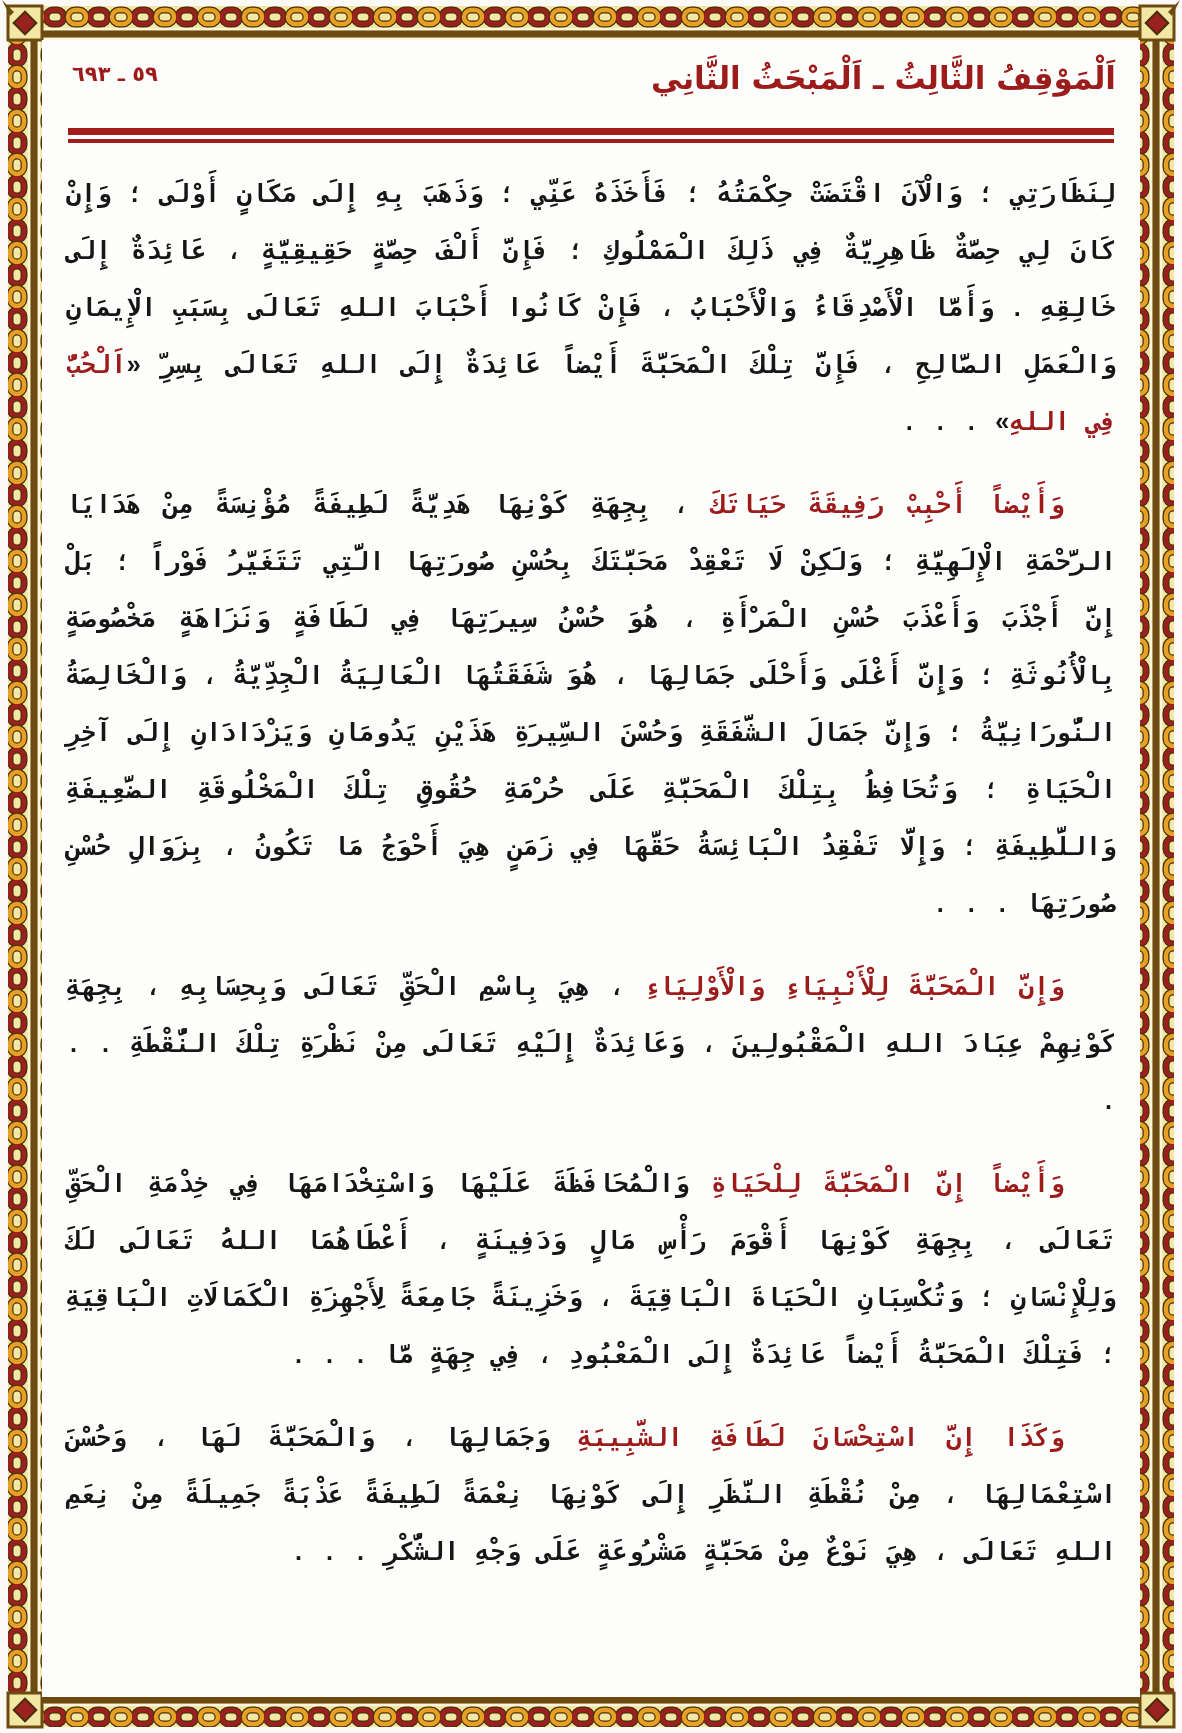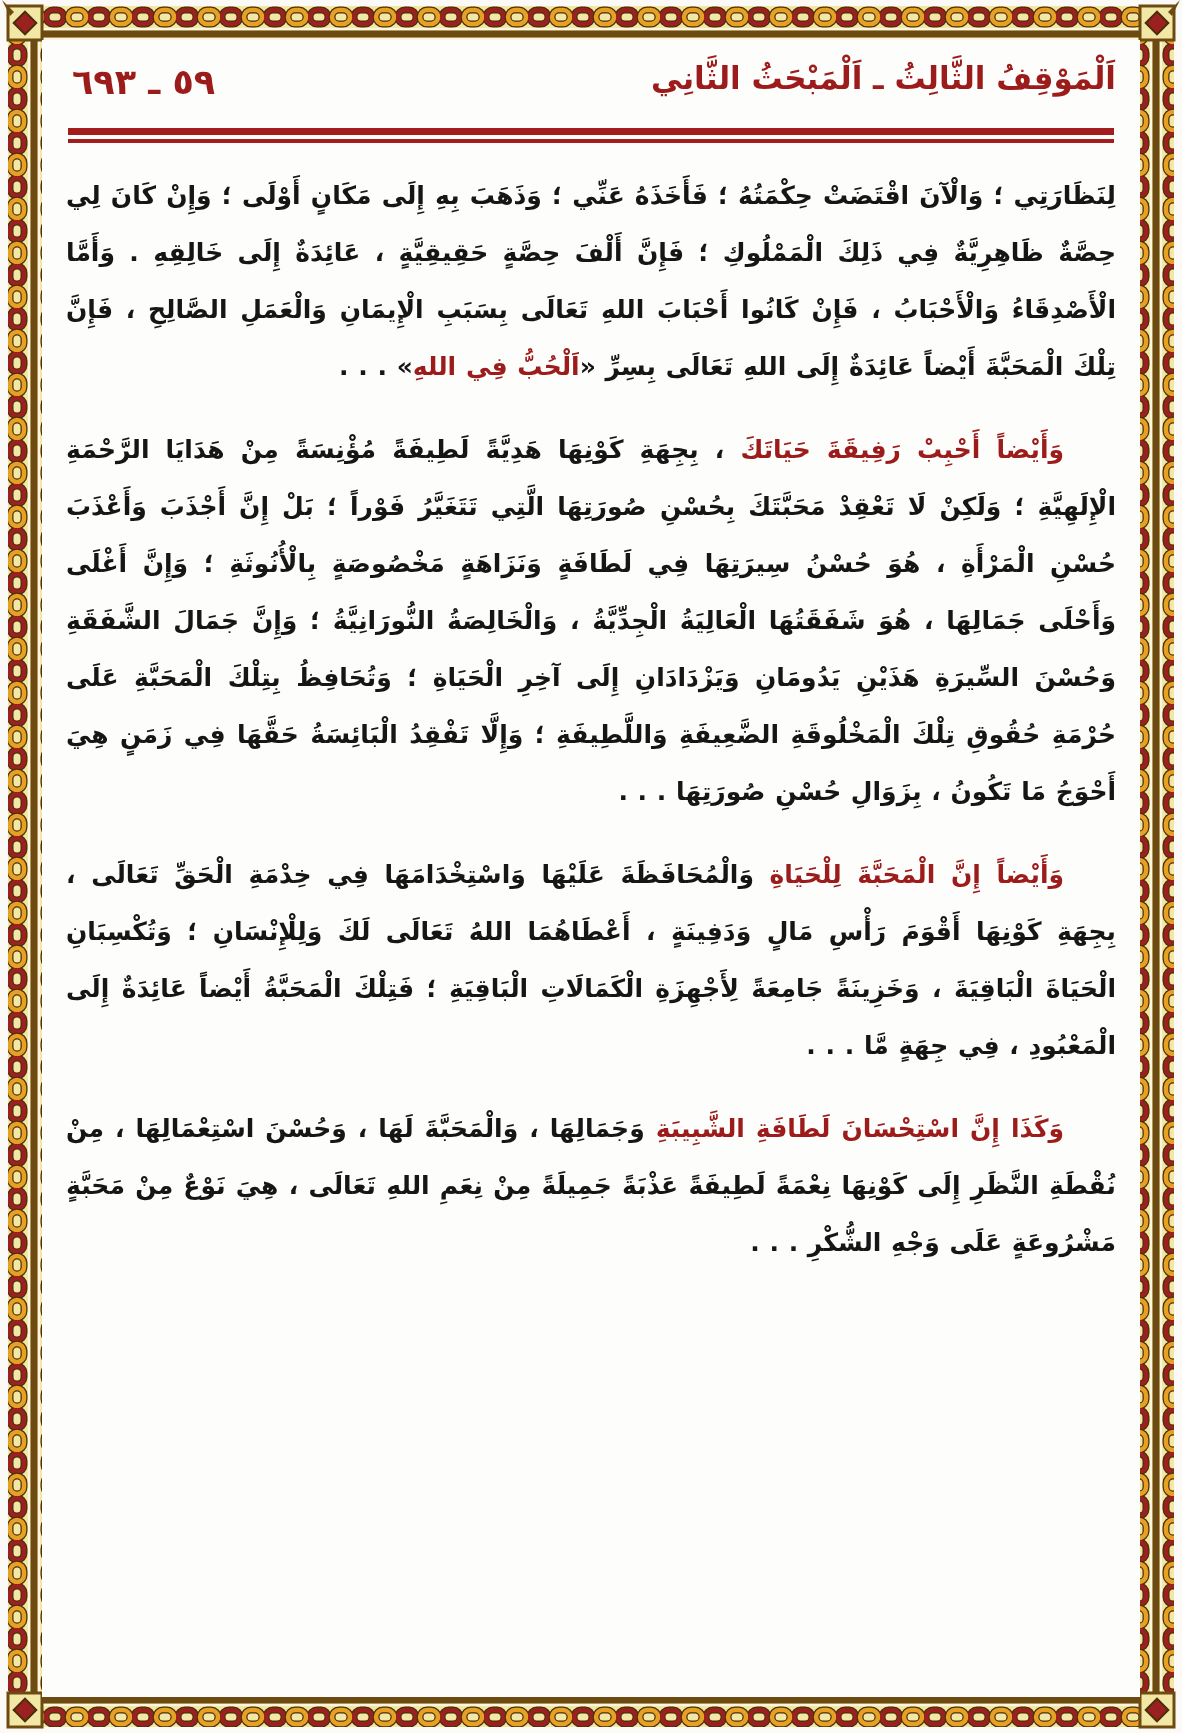--- a/index.html
+++ b/index.html
@@ -23,37 +23,37 @@
   .page-title{
     position:absolute;right:0;left:0;top:6px;
     text-align:right;
     color:#9c1b1b;
     font-size:31px;font-weight:bold;
     letter-spacing:0px;
   }
   .page-number{
     position:absolute;left:6px;top:8px;
     color:#9c1b1b;
-    font-size:35px;font-weight:bold;
+    font-size:21px;font-weight:bold;
     direction:rtl;
   }
   .double-rule{margin:10px 2px 0 2px;}
   .double-rule .r1{height:7px;background:#a31d1d;}
   .double-rule .r2{height:4px;background:#a31d1d;margin-top:4px;}
   .body-text{
     margin-top:24px;
     color:#161616;
     font-size:25px;
     font-weight:bold;
     line-height:57px;
     text-align:justify;
     text-align-last:right;
     word-spacing:1px;
   }
-  .para{margin:0 0 26px 0;}
+  .para{margin:0 0 26px 0;font-family:Liberation Mono, monospace;}
   .para.indent{text-indent:52px;}
   .lead-red,.red{color:#9c1b1b;}
 </style>
 </head>
 <body>
 
 <div class="page">
 
   <svg class="frame-svg" viewBox="0 0 1182 1733" xmlns="http://www.w3.org/2000/svg">
     <defs>
@@ -125,20 +125,21 @@
       <div class="r1"></div>
       <div class="r2"></div>
     </div>
 
     <div class="body-text">
 
       <p class="para"><span>لِنَظَارَتِي ؛ وَالْآنَ اقْتَضَتْ حِكْمَتُهُ ؛ فَأَخَذَهُ عَنِّي ؛ وَذَهَبَ بِهِ إِلَى مَكَانٍ أَوْلَى ؛ وَإِنْ كَانَ لِي حِصَّةٌ ظَاهِرِيَّةٌ فِي ذَلِكَ الْمَمْلُوكِ ؛ فَإِنَّ أَلْفَ حِصَّةٍ حَقِيقِيَّةٍ ، عَائِدَةٌ إِلَى خَالِقِهِ . وَأَمَّا الْأَصْدِقَاءُ وَالْأَحْبَابُ ، فَإِنْ كَانُوا أَحْبَابَ اللهِ تَعَالَى بِسَبَبِ الْإِيمَانِ وَالْعَمَلِ الصَّالِحِ ، فَإِنَّ تِلْكَ الْمَحَبَّةَ أَيْضاً عَائِدَةٌ إِلَى اللهِ تَعَالَى بِسِرِّ «</span><span class="red">اَلْحُبُّ فِي اللهِ</span><span>» . . .</span></p>
 
       <p class="para indent"><span class="lead-red">وَأَيْضاً أَحْبِبْ رَفِيقَةَ حَيَاتَكَ</span><span> ، بِجِهَةِ كَوْنِهَا هَدِيَّةً لَطِيفَةً مُؤْنِسَةً مِنْ هَدَايَا الرَّحْمَةِ الْإِلَهِيَّةِ ؛ وَلَكِنْ لَا تَعْقِدْ مَحَبَّتَكَ بِحُسْنِ صُورَتِهَا الَّتِي تَتَغَيَّرُ فَوْراً ؛ بَلْ إِنَّ أَجْذَبَ وَأَعْذَبَ حُسْنِ الْمَرْأَةِ ، هُوَ حُسْنُ سِيرَتِهَا فِي لَطَافَةٍ وَنَزَاهَةٍ مَخْصُوصَةٍ بِالْأُنُوثَةِ ؛ وَإِنَّ أَغْلَى وَأَحْلَى جَمَالِهَا ، هُوَ شَفَقَتُهَا الْعَالِيَةُ الْجِدِّيَّةُ ، وَالْخَالِصَةُ النُّورَانِيَّةُ ؛ وَإِنَّ جَمَالَ الشَّفَقَةِ وَحُسْنَ السِّيرَةِ هَذَيْنِ يَدُومَانِ وَيَزْدَادَانِ إِلَى آخِرِ الْحَيَاةِ ؛ وَتُحَافِظُ بِتِلْكَ الْمَحَبَّةِ عَلَى حُرْمَةِ حُقُوقِ تِلْكَ الْمَخْلُوقَةِ الضَّعِيفَةِ وَاللَّطِيفَةِ ؛ وَإِلَّا تَفْقِدُ الْبَائِسَةُ حَقَّهَا فِي زَمَنٍ هِيَ أَحْوَجُ مَا تَكُونُ ، بِزَوَالِ حُسْنِ صُورَتِهَا . . .</span></p>
 
+      <p class="para indent"><span class="lead-red">وَإِنَّ الْمَحَبَّةَ لِلْأَنْبِيَاءِ وَالْأَوْلِيَاءِ</span><span> ، هِيَ بِاسْمِ الْحَقِّ تَعَالَى وَبِحِسَابِهِ ، بِجِهَةِ كَوْنِهِمْ عِبَادَ اللهِ الْمَقْبُولِينَ ، وَعَائِدَةٌ إِلَيْهِ تَعَالَى مِنْ نَظْرَةِ تِلْكَ النُّقْطَةِ . . .</span></p>
 
       <p class="para indent"><span class="lead-red">وَأَيْضاً إِنَّ الْمَحَبَّةَ لِلْحَيَاةِ</span><span> وَالْمُحَافَظَةَ عَلَيْهَا وَاسْتِخْدَامَهَا فِي خِدْمَةِ الْحَقِّ تَعَالَى ، بِجِهَةِ كَوْنِهَا أَقْوَمَ رَأْسِ مَالٍ وَدَفِينَةٍ ، أَعْطَاهُمَا اللهُ تَعَالَى لَكَ وَلِلْإِنْسَانِ ؛ وَتُكْسِبَانِ الْحَيَاةَ الْبَاقِيَةَ ، وَخَزِينَةً جَامِعَةً لِأَجْهِزَةِ الْكَمَالَاتِ الْبَاقِيَةِ ؛ فَتِلْكَ الْمَحَبَّةُ أَيْضاً عَائِدَةٌ إِلَى الْمَعْبُودِ ، فِي جِهَةٍ مَّا . . .</span></p>
 
       <p class="para indent"><span class="lead-red">وَكَذَا إِنَّ اسْتِحْسَانَ لَطَافَةِ الشَّبِيبَةِ</span><span> وَجَمَالِهَا ، وَالْمَحَبَّةَ لَهَا ، وَحُسْنَ اسْتِعْمَالِهَا ، مِنْ نُقْطَةِ النَّظَرِ إِلَى كَوْنِهَا نِعْمَةً لَطِيفَةً عَذْبَةً جَمِيلَةً مِنْ نِعَمِ اللهِ تَعَالَى ، هِيَ نَوْعٌ مِنْ مَحَبَّةٍ مَشْرُوعَةٍ عَلَى وَجْهِ الشُّكْرِ . . .</span></p>
 
 
     </div>
   </div>
 </div>
 

